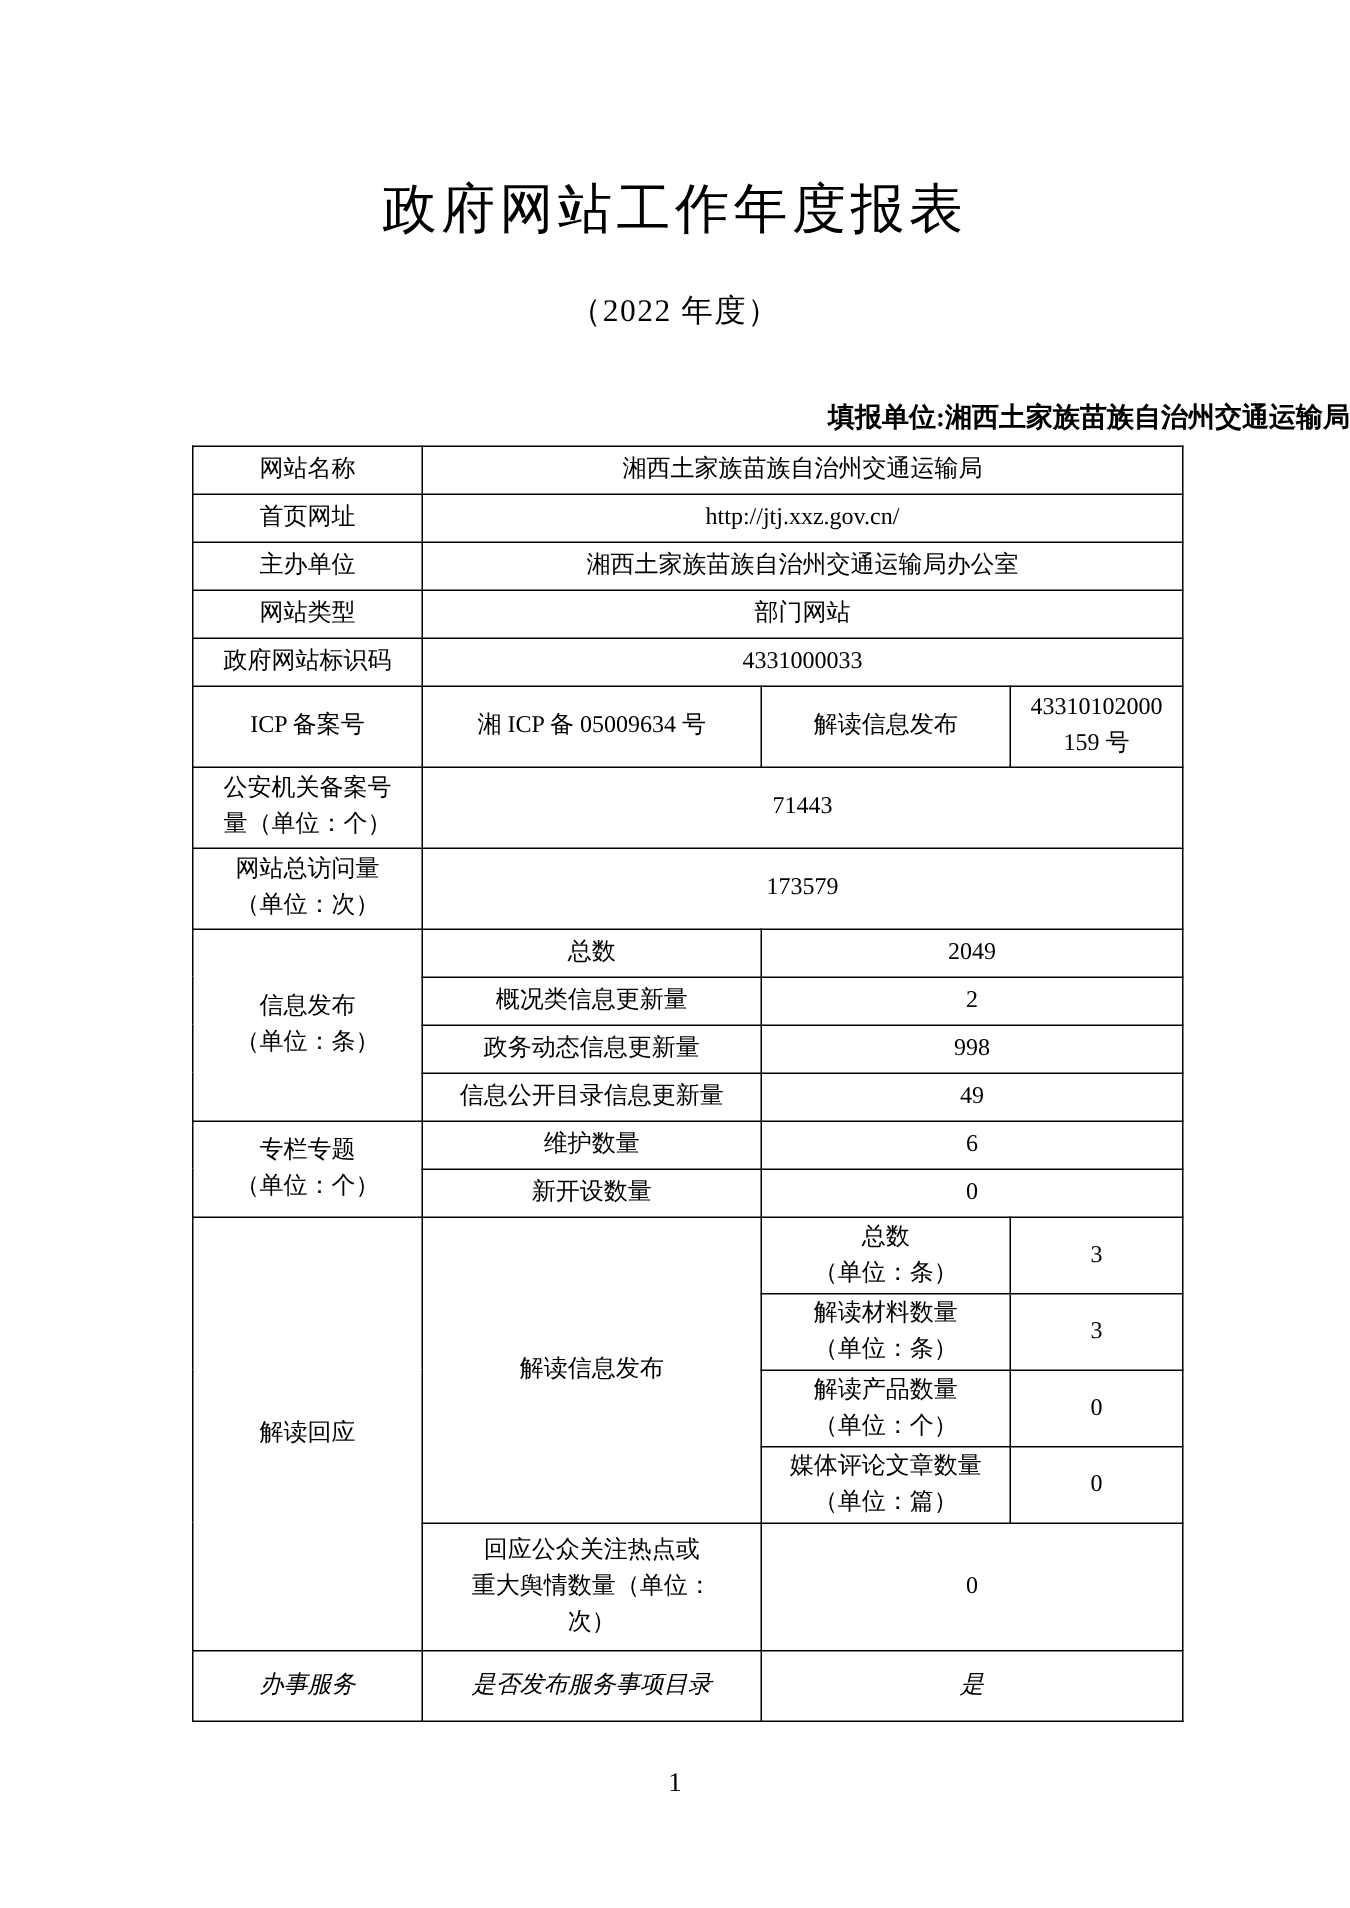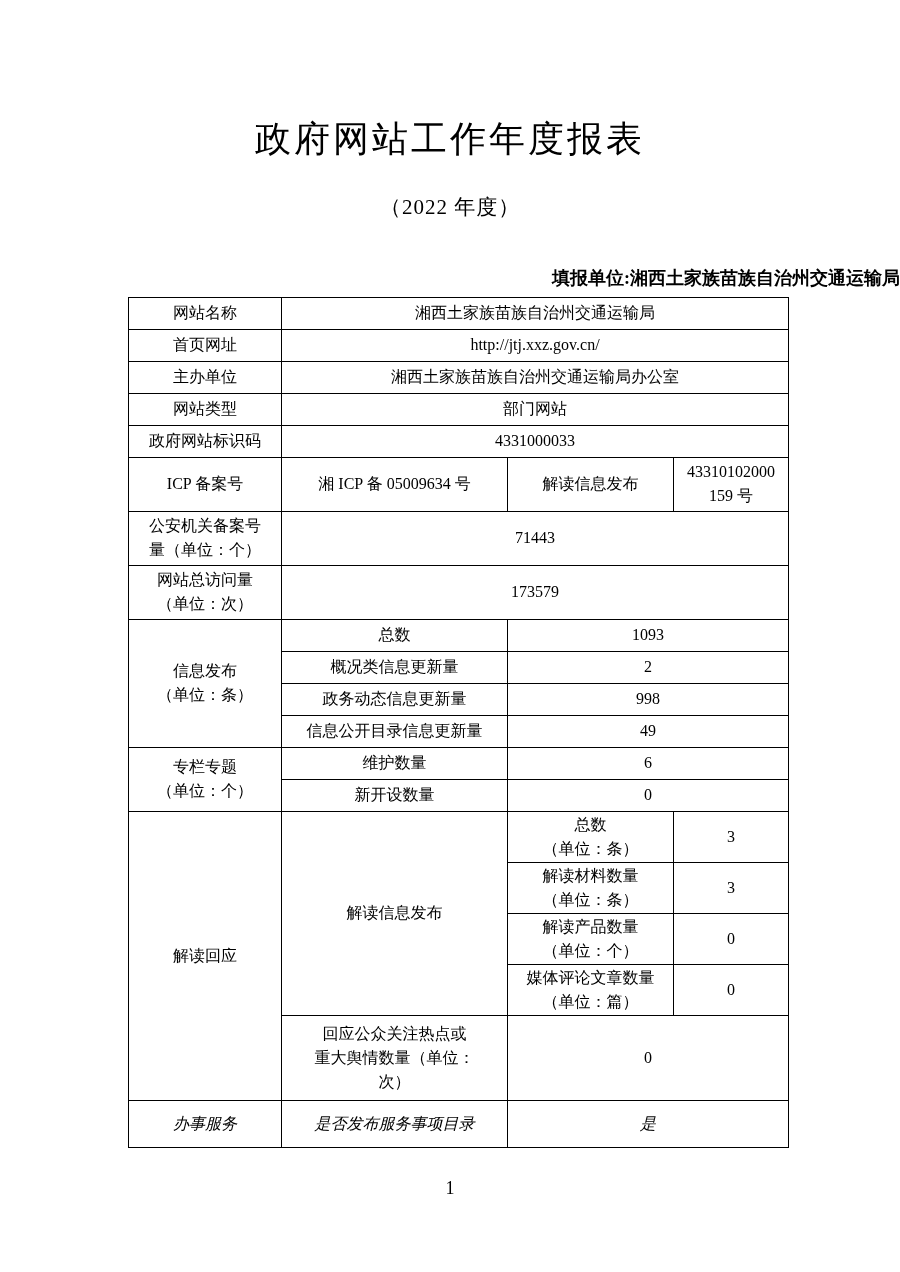--- a/index.html
+++ b/index.html
@@ -131,21 +131,21 @@
     <tr class="r54">
       <td>网站总访问量
 （单位：次）</td>
       <td colspan="3">173579</td>
     </tr>
 
     <tr class="r32">
       <td rowspan="4">信息发布
 （单位：条）</td>
       <td>总数</td>
-      <td colspan="2">1093</td>
+      <td colspan="2">2049</td>
     </tr>
     <tr class="r32">
       <td>概况类信息更新量</td>
       <td colspan="2">2</td>
     </tr>
     <tr class="r32">
       <td>政务动态信息更新量</td>
       <td colspan="2">998</td>
     </tr>
     <tr class="r32">

